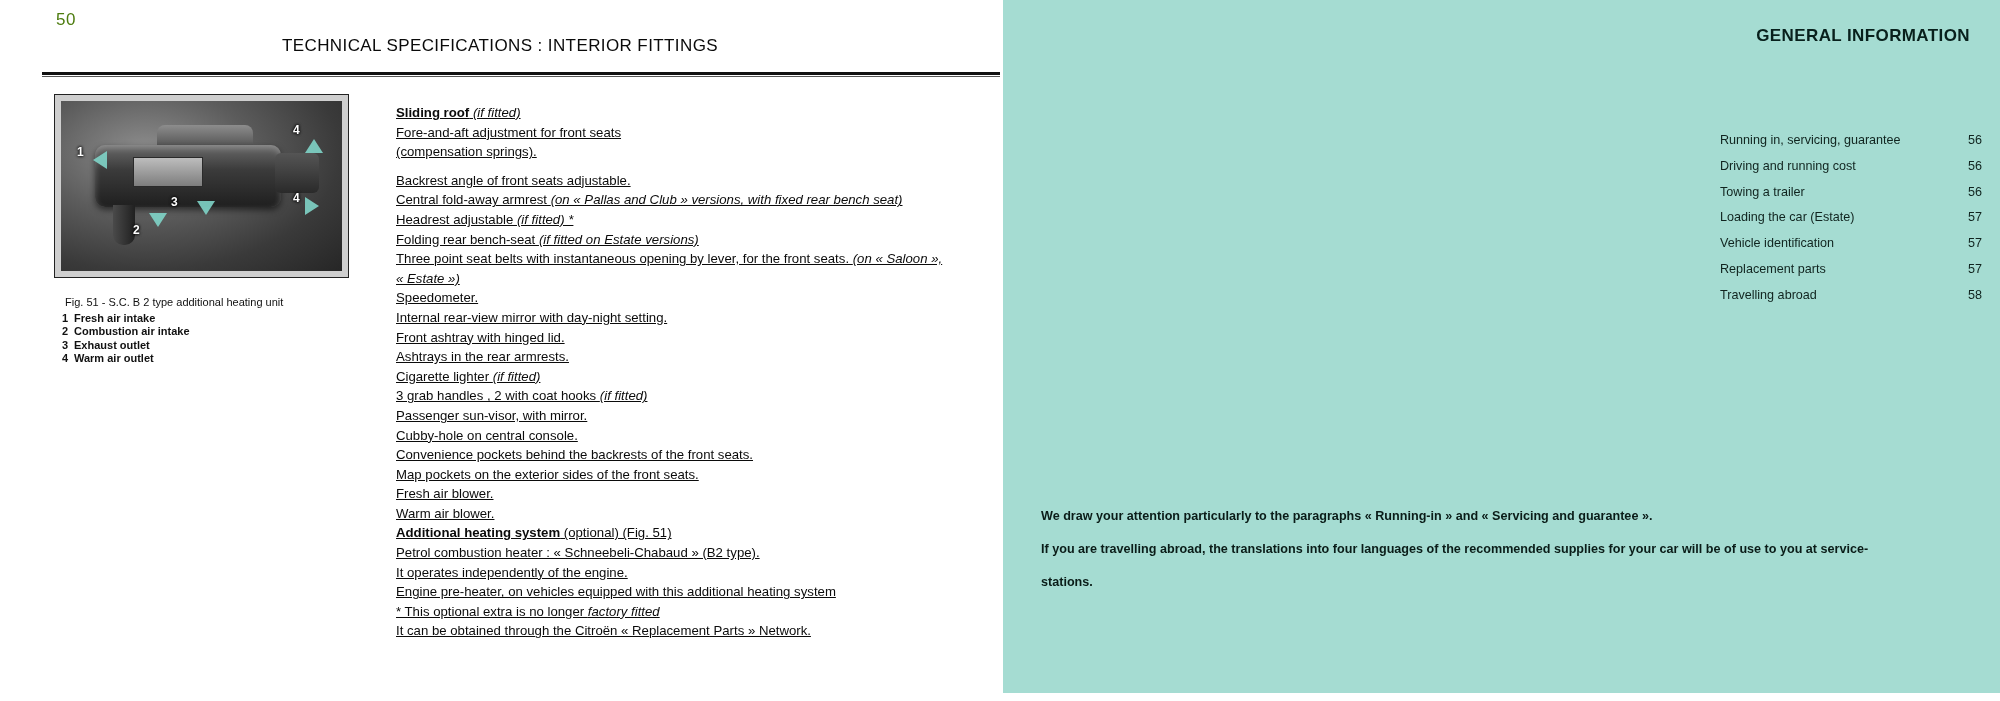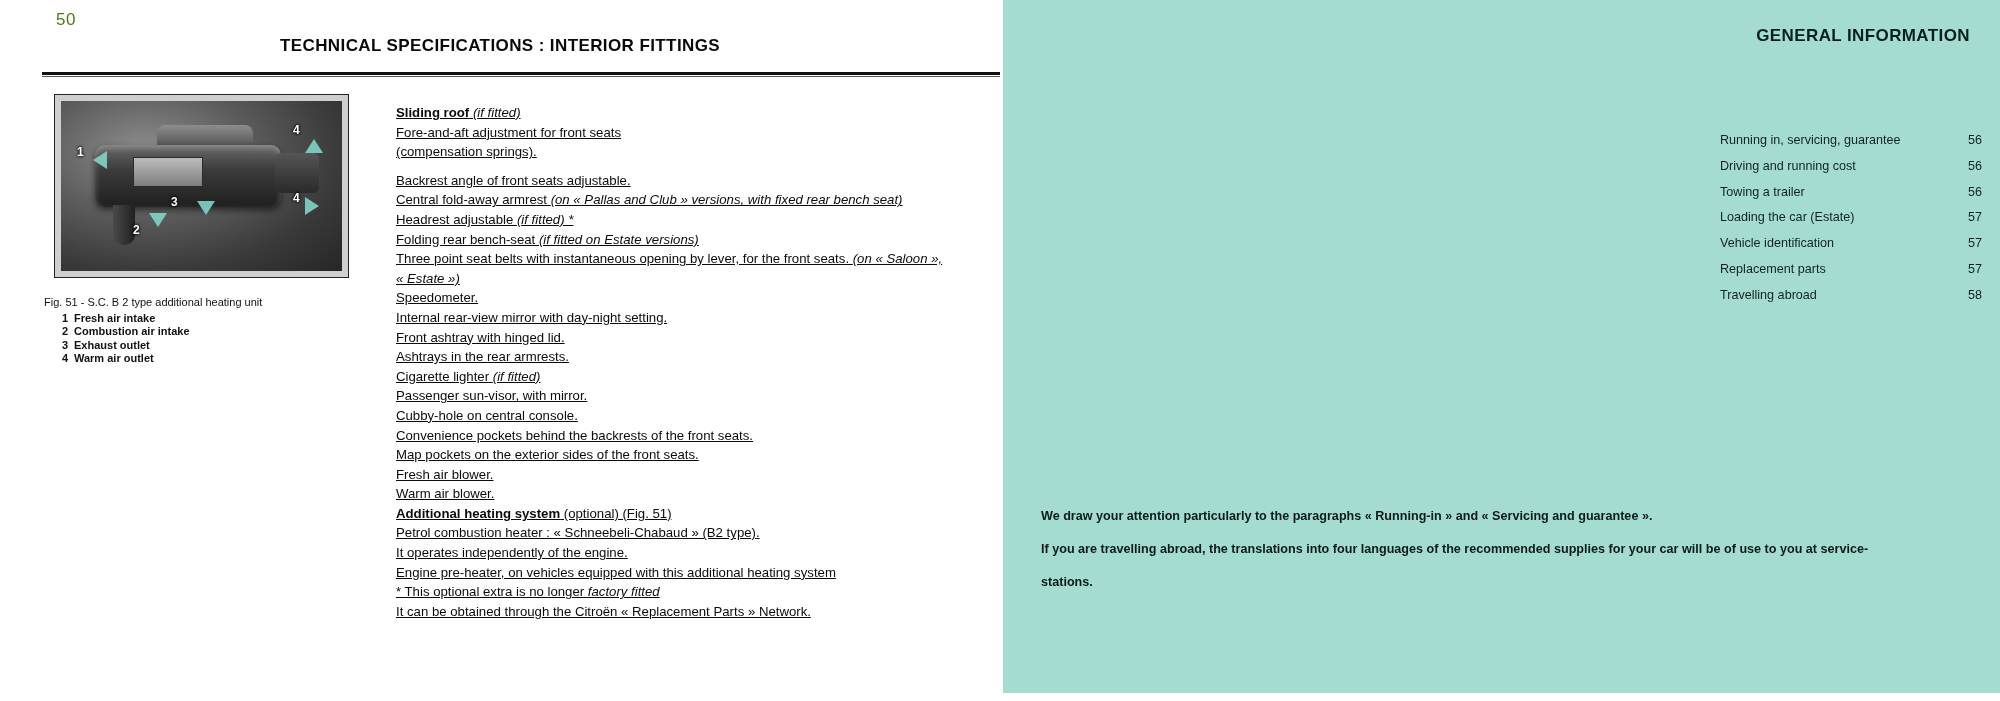--- a/index.html
+++ b/index.html
@@ -37,21 +37,21 @@
     letter-spacing: 0.5px;
     color: #4d7c0f;
   }
   .left-title {
     position: absolute;
     left: 0;
     top: 36px;
     width: 1000px;
     text-align: center;
     font-size: 17px;
-    font-weight: bold;
+    font-weight: normal;
     letter-spacing: 0.4px;
     color: #0a0a0a;
   }
   .header-rule {
     position: absolute;
     left: 42px;
     top: 72px;
     width: 960px;
     height: 3px;
     background: #111;
@@ -153,21 +153,21 @@
 
   .fig-caption {
     position: absolute;
     left: 44px;
     top: 296px;
     width: 310px;
     font-size: 11px;
     line-height: 13.5px;
     color: #111;
   }
-  .fig-caption .cap-title { display: block; margin-bottom: 2px; }
+  .fig-caption .cap-title { display: block; margin-bottom: 2px; margin-left: 21px; }
   .fig-caption .cap-item { display: block; padding-left: 30px; position: relative; font-weight: bold; }
   .fig-caption .cap-item .idx { position: absolute; left: 18px; }
 
   
   .spec-col {
     position: absolute;
     left: 396px;
     top: 103px;
     width: 580px;
     font-size: 13.2px;
@@ -326,20 +326,23 @@
         <span>Three point seat belts with instantaneous opening by lever, for the front seats. </span><span class="ital">(on « Saloon »,</span>
       </p>
       <p class="ital">« Estate »)</p>
       <p>Speedometer.</p>
       <p>Internal rear-view mirror with day-night setting.</p>
       <p>Front ashtray with hinged lid.</p>
       <p>Ashtrays in the rear armrests.</p>
       <p>
         <span>Cigarette lighter </span><span class="ital">(if fitted)</span>
       </p>
+      <p>
+        <span>3 grab handles , 2 with coat hooks </span><span class="ital">(if fitted)</span>
+      </p>
       <p>Passenger sun-visor, with mirror.</p>
       <p>Cubby-hole on central console.</p>
       <p>Convenience pockets behind the backrests of the front seats.</p>
       <p>Map pockets on the exterior sides of the front seats.</p>
       <p>Fresh air blower.</p>
       <p>Warm air blower.</p>
       <p>
         <span class="bold">Additional heating system</span><span> (optional) (Fig. 51)</span>
       </p>
       <p>Petrol combustion heater : « Schneebeli-Chabaud » (B2 type).</p>

